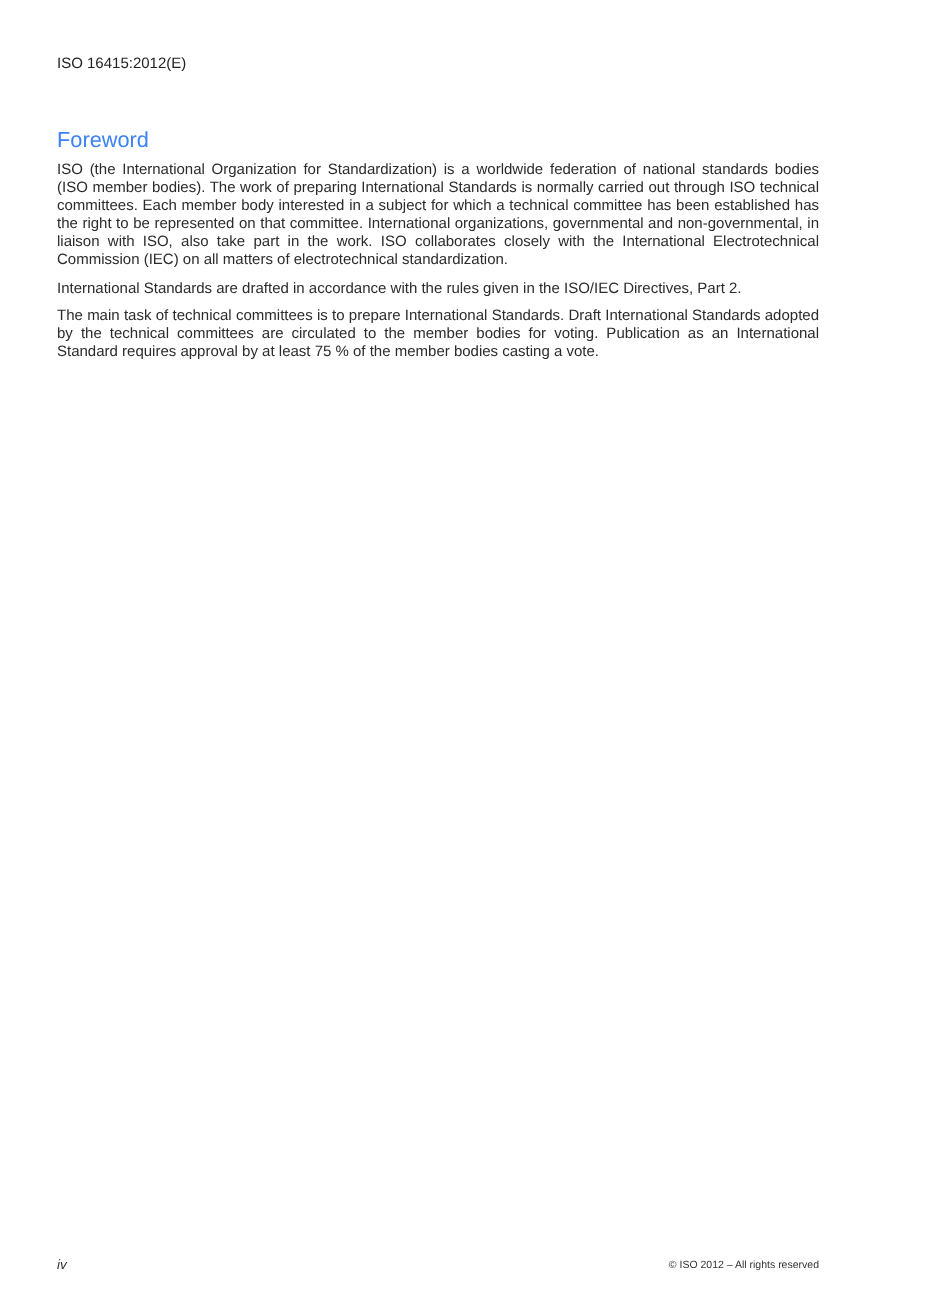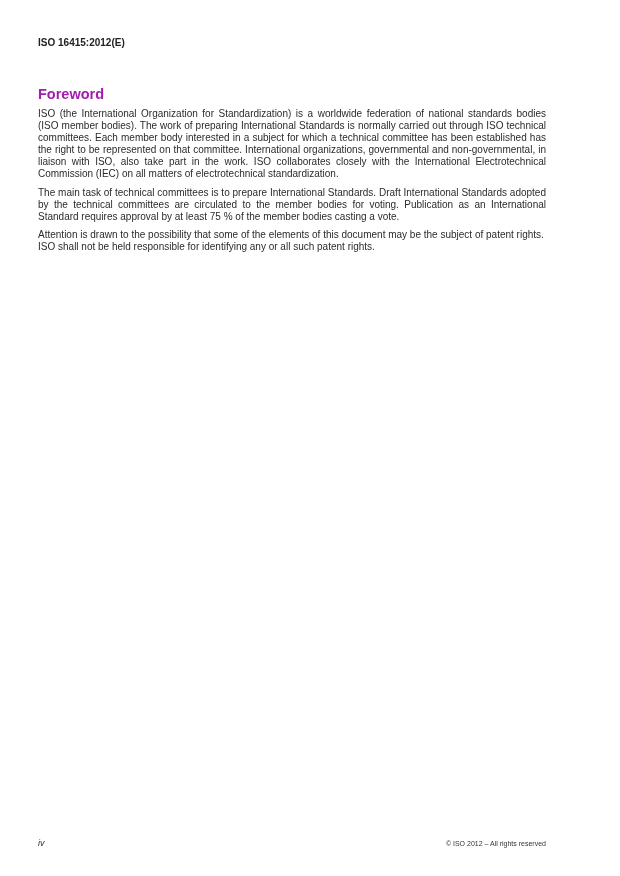--- a/index.html
+++ b/index.html
@@ -1,33 +1,33 @@
 <!DOCTYPE html>
 <html><head>
   <meta charset="utf-8">
   <style>
     html, body { margin: 0; padding: 0; background: #ffffff; }
     body { width: 620px; height: 876px; position: relative; overflow: hidden;
            font-family: "Liberation Sans", sans-serif; color: #2b2b2b; }
-    .page-header { position: absolute; left: 38px; top: 37px; font-size: 10px; font-weight: bold; color: #222; }
-    .title { position: absolute; left: 38px; top: 86px; font-size: 14.5px; font-weight: bold; color: #a21caf; }
+    .page-header { position: absolute; left: 38px; top: 37px; font-size: 10px; font-weight: normal; color: #222; }
+    .title { position: absolute; left: 38px; top: 86px; font-size: 14.5px; font-weight: normal; color: #3b82f6; }
     .body { position: absolute; left: 38px; top: 108px; width: 508px; font-size: 10px; line-height: 12px; }
     .body p { margin: 0 0 6.5px 0; text-align: justify; }
     .body p.left { text-align: left; }
     em { font-style: italic; }
     .footer-left { position: absolute; left: 38px; top: 838px; font-size: 9px; color: #333; font-style: italic; }
     .footer-right { position: absolute; right: 74px; top: 840px; font-size: 7px; color: #333; }
   </style>
 </head>
 <body>
 
 <div class="page-header">ISO 16415:2012(E)</div>
 
 <div class="title">Foreword</div>
 
 <div class="body">
   <p>ISO (the International Organization for Standardization) is a worldwide federation of national standards bodies (ISO member bodies). The work of preparing International Standards is normally carried out through ISO technical committees. Each member body interested in a subject for which a technical committee has been established has the right to be represented on that committee. International organizations, governmental and non-governmental, in liaison with ISO, also take part in the work. ISO collaborates closely with the International Electrotechnical Commission (IEC) on all matters of electrotechnical standardization.</p>
+  <p class="left">International Standards are drafted in accordance with the rules given in the ISO/IEC Directives, Part 2.</p>
   <p>The main task of technical committees is to prepare International Standards. Draft International Standards adopted by the technical committees are circulated to the member bodies for voting. Publication as an International Standard requires approval by at least 75 % of the member bodies casting a vote.</p>
-  <p class="left">Attention is drawn to the possibility that some of the elements of this document may be the subject of patent rights. ISO shall not be held responsible for identifying any or all such patent rights.</p>
 </div>
 
 <div class="footer-left">iv</div>
 <div class="footer-right">© ISO 2012 – All rights reserved</div>
 
 </body></html>

